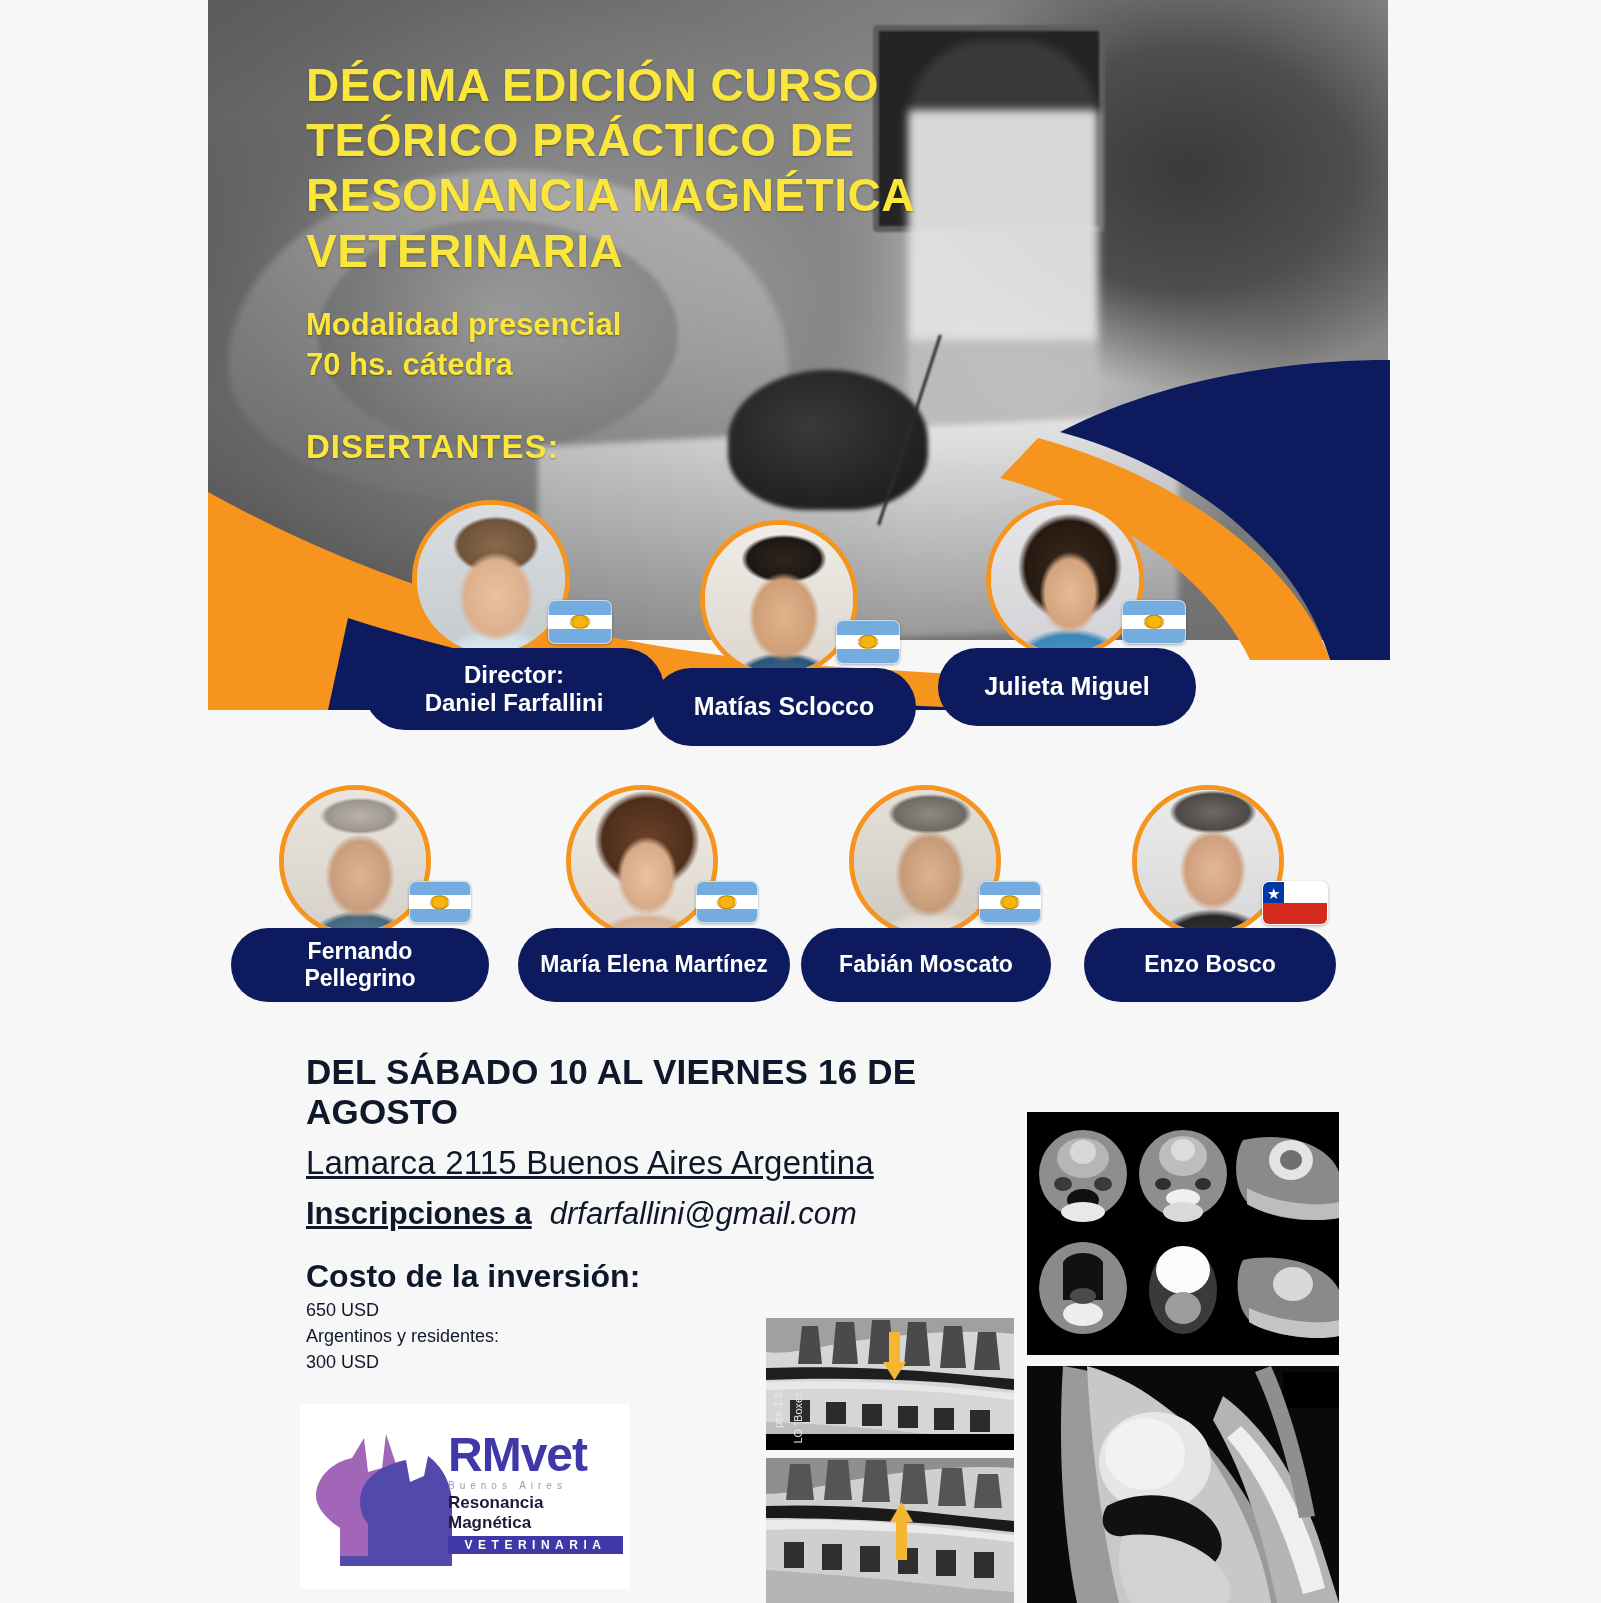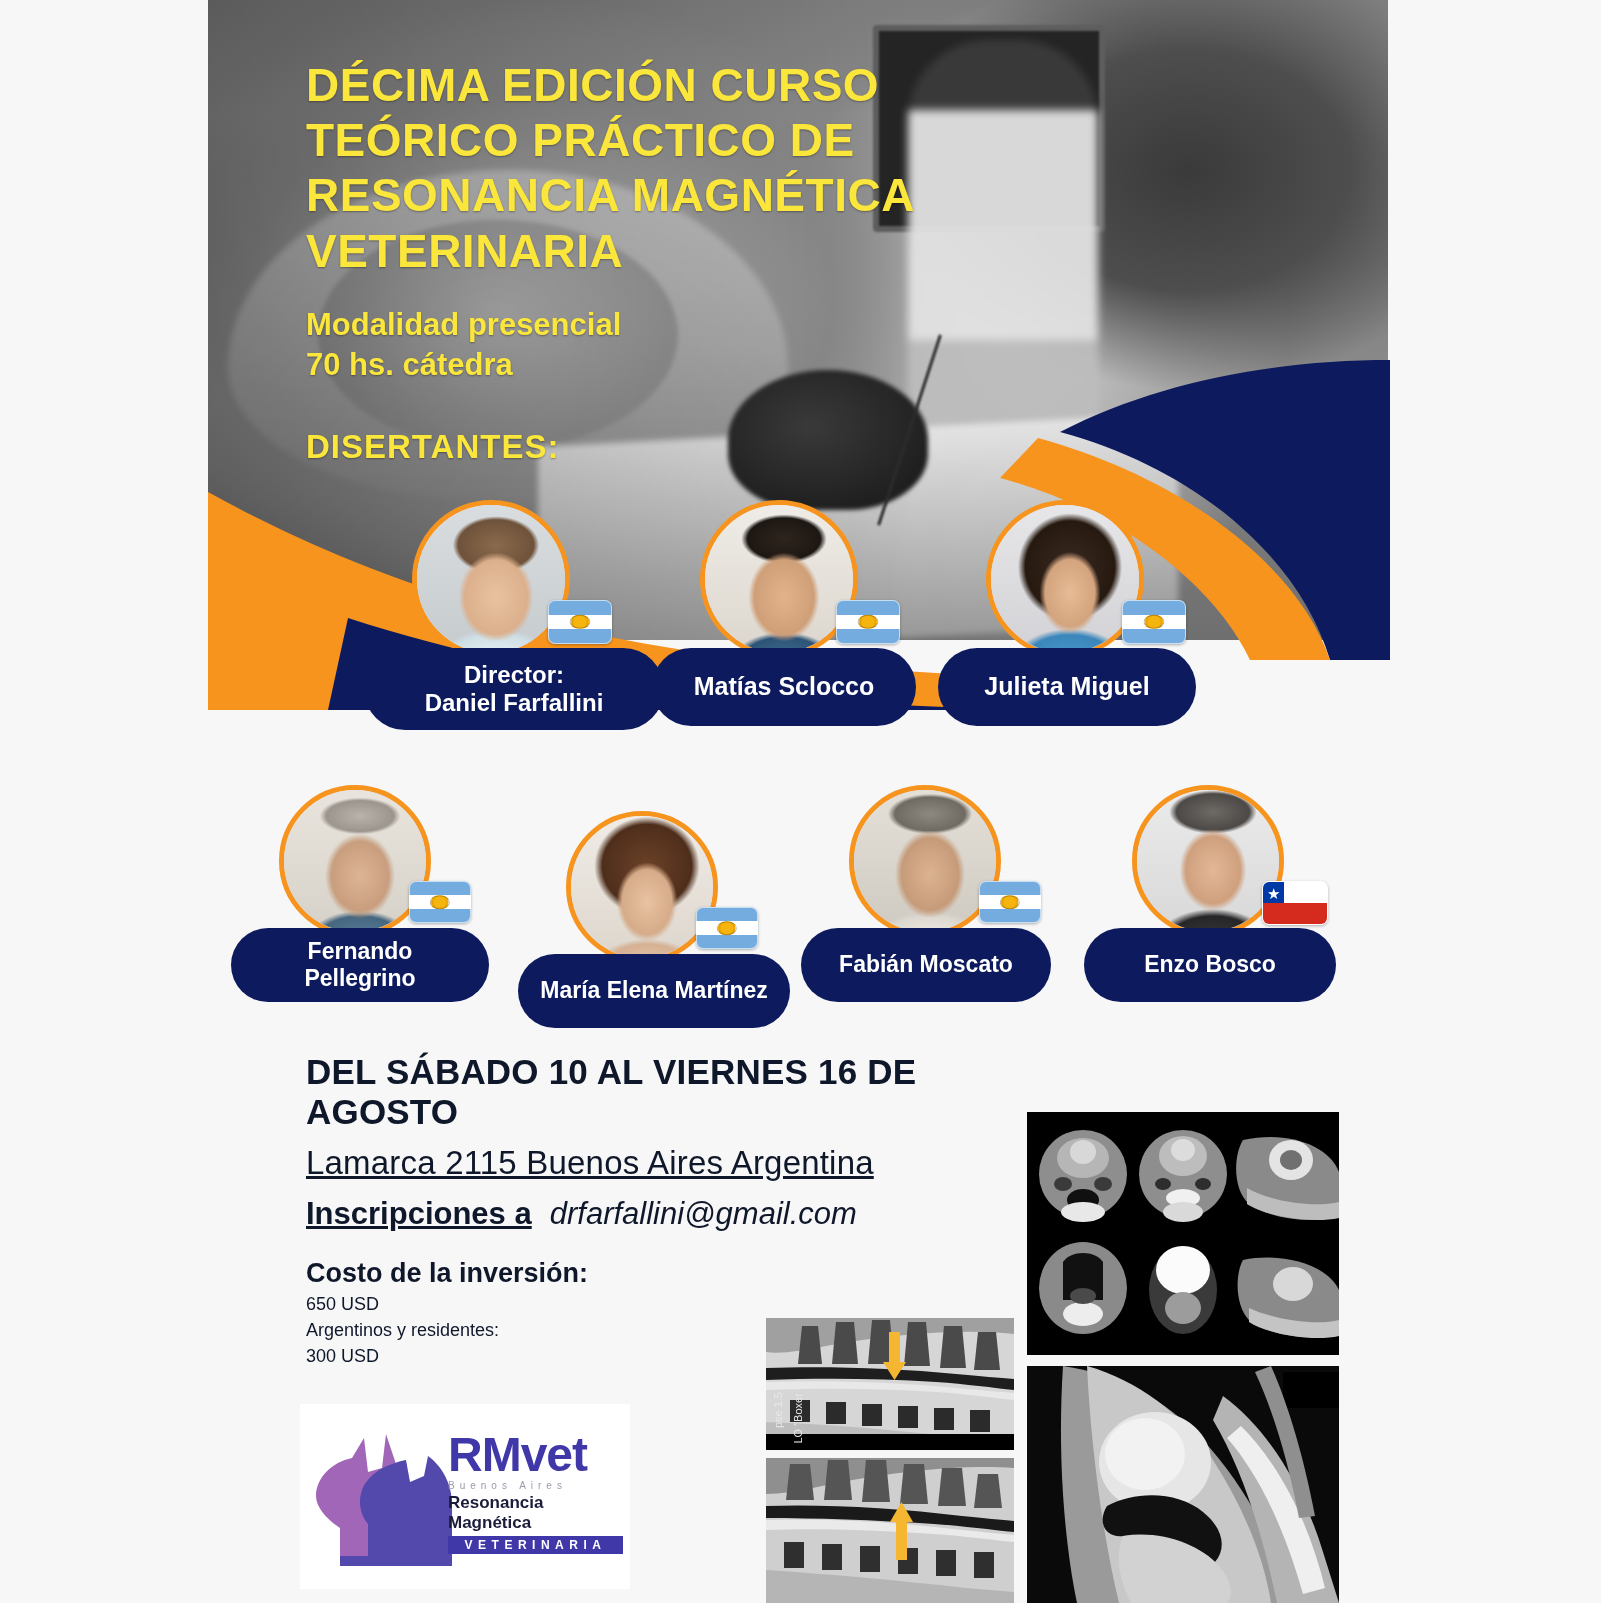--- a/index.html
+++ b/index.html
@@ -129,21 +129,21 @@
     line-height:1.18;
   }
 
   
   .info{position:absolute;left:306px;top:1052px;width:760px;color:#0f172a;}
   .info .dates{font-size:35px;font-weight:700;letter-spacing:.2px;}
   .info .addr{font-size:33px;font-weight:400;margin-top:12px;letter-spacing:.2px;text-decoration:underline;}
   .info .insc{margin-top:14px;display:flex;align-items:baseline;gap:18px;}
   .info .insc b{font-size:31px;font-weight:800;text-decoration:underline;}
   .info .insc i{font-size:31px;font-style:italic;font-weight:300;}
-  .info .costo{margin-top:26px;font-size:27px;font-weight:700;}
+  .info .costo{margin-top:26px;font-size:32px;font-weight:700;}
   .info .pline{font-size:18px;font-weight:400;margin-top:5px;}
 
   
   .logo{position:absolute;left:300px;top:1404px;width:330px;height:185px;background:#ffffff;}
   .logo-text{position:absolute;left:148px;top:28px;width:175px;}
   .logo-rmvet{font-size:48px;font-weight:800;color:#4038a8;letter-spacing:-1px;line-height:.95;}
   .logo-ba{font-size:10px;letter-spacing:5px;color:#9a9aae;margin-top:2px;}
   .logo-rm{font-size:17px;font-weight:700;color:#1b1b3a;margin-top:2px;}
   .logo-vet{background:#4038a8;color:#fff;font-size:12px;font-weight:700;letter-spacing:5.5px;text-align:center;margin-top:3px;padding:2px 0;}
 
@@ -200,21 +200,21 @@
              radial-gradient(ellipse 70px 40px at 79px 158px,#eef3f5 0%,#cfe0e6 70%,rgba(207,224,230,0) 85%),
              linear-gradient(180deg,#d9dde0,#c6cbce);"></div>
     </div>
     <div class="flag flag-ar" style="left:136px;top:100px;width:64px;height:44px;">
       <div class="sun"></div>
     </div>
     <div class="namepill" style="left:-48px;top:148px;width:300px;height:82px;font-size:24px;white-space:pre-line;">Director:
 Daniel Farfallini</div>
   </div>
 
-  <div class="speaker" style="left:700px;top:500px;width:310px;height:230px;">
+  <div class="speaker" style="left:700px;top:520px;width:310px;height:230px;">
     <div class="avatar" style="left:0;top:0;width:158px;height:158px;">
       <div class="face" style="background:
              radial-gradient(ellipse 48px 60px at 79px 92px,#e2b48c 0%,#cf9f78 62%,rgba(207,159,120,0) 74%),
              radial-gradient(ellipse 52px 30px at 79px 34px,#2e241d 0%,#1d1713 70%,rgba(29,23,19,0) 82%),
              radial-gradient(ellipse 60px 34px at 79px 156px,#3f6f93 0%,#2d5477 70%,rgba(45,84,119,0) 85%),
              linear-gradient(180deg,#efece7,#dcd6cd);"></div>
     </div>
     <div class="flag flag-ar" style="left:136px;top:100px;width:64px;height:44px;">
       <div class="sun"></div>
     </div>
@@ -242,21 +242,21 @@
              radial-gradient(ellipse 62px 64px at 79px 62px,#3a2a22 0%,#26190f 72%,rgba(38,25,15,0) 84%),
              radial-gradient(ellipse 66px 40px at 79px 158px,#4e9ccf 0%,#3a86bb 70%,rgba(58,134,187,0) 86%),
              linear-gradient(180deg,#e7e7e9,#d2d2d6);"></div>
     </div>
     <div class="flag flag-ar" style="left:136px;top:100px;width:64px;height:44px;">
       <div class="sun"></div>
     </div>
     <div class="namepill" style="left:-48px;top:148px;width:258px;height:78px;font-size:25px;">Julieta Miguel</div>
   </div>
 
-  <div class="speaker" style="left:566px;top:811px;width:300px;height:220px;">
+  <div class="speaker" style="left:566px;top:785px;width:300px;height:220px;">
     <div class="avatar" style="left:0;top:0;width:152px;height:152px;">
       <div class="face" style="background:
              radial-gradient(ellipse 40px 52px at 76px 86px,#e9c3a2 0%,#d6ab89 62%,rgba(214,171,137,0) 76%),
              radial-gradient(ellipse 62px 58px at 76px 50px,#6b4128 0%,#4e2e1b 72%,rgba(78,46,27,0) 85%),
              radial-gradient(ellipse 60px 34px at 76px 152px,#e9c9ae 0%,#d6b193 70%,rgba(214,177,147,0) 86%),
              linear-gradient(180deg,#f0ece6,#ddd6cd);"></div>
     </div>
     <div class="flag flag-ar" style="left:130px;top:96px;width:62px;height:42px;">
       <div class="sun"></div>
     </div>

